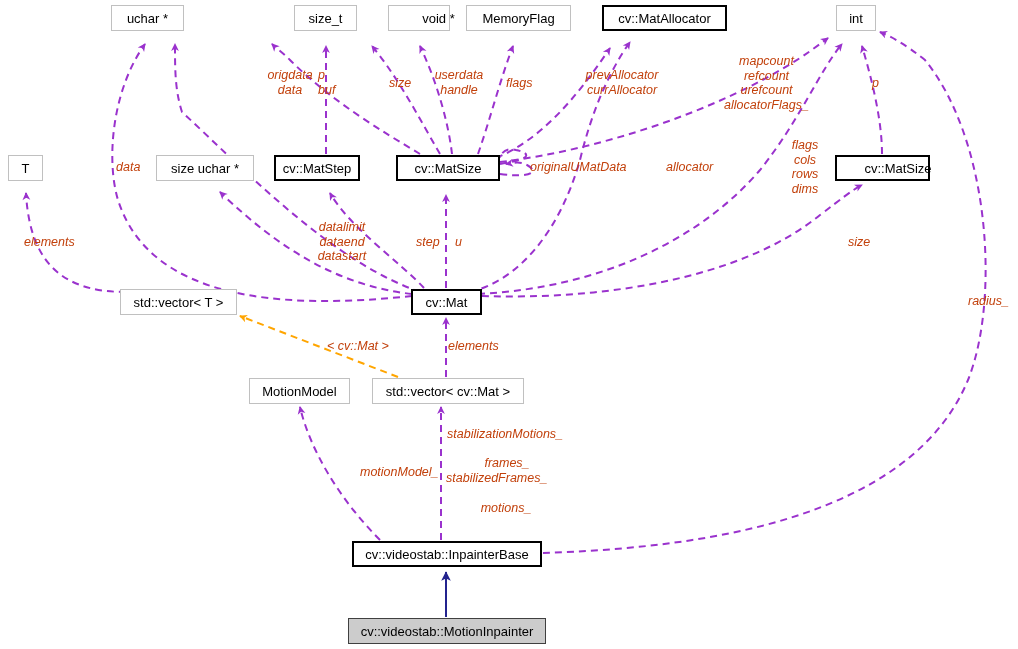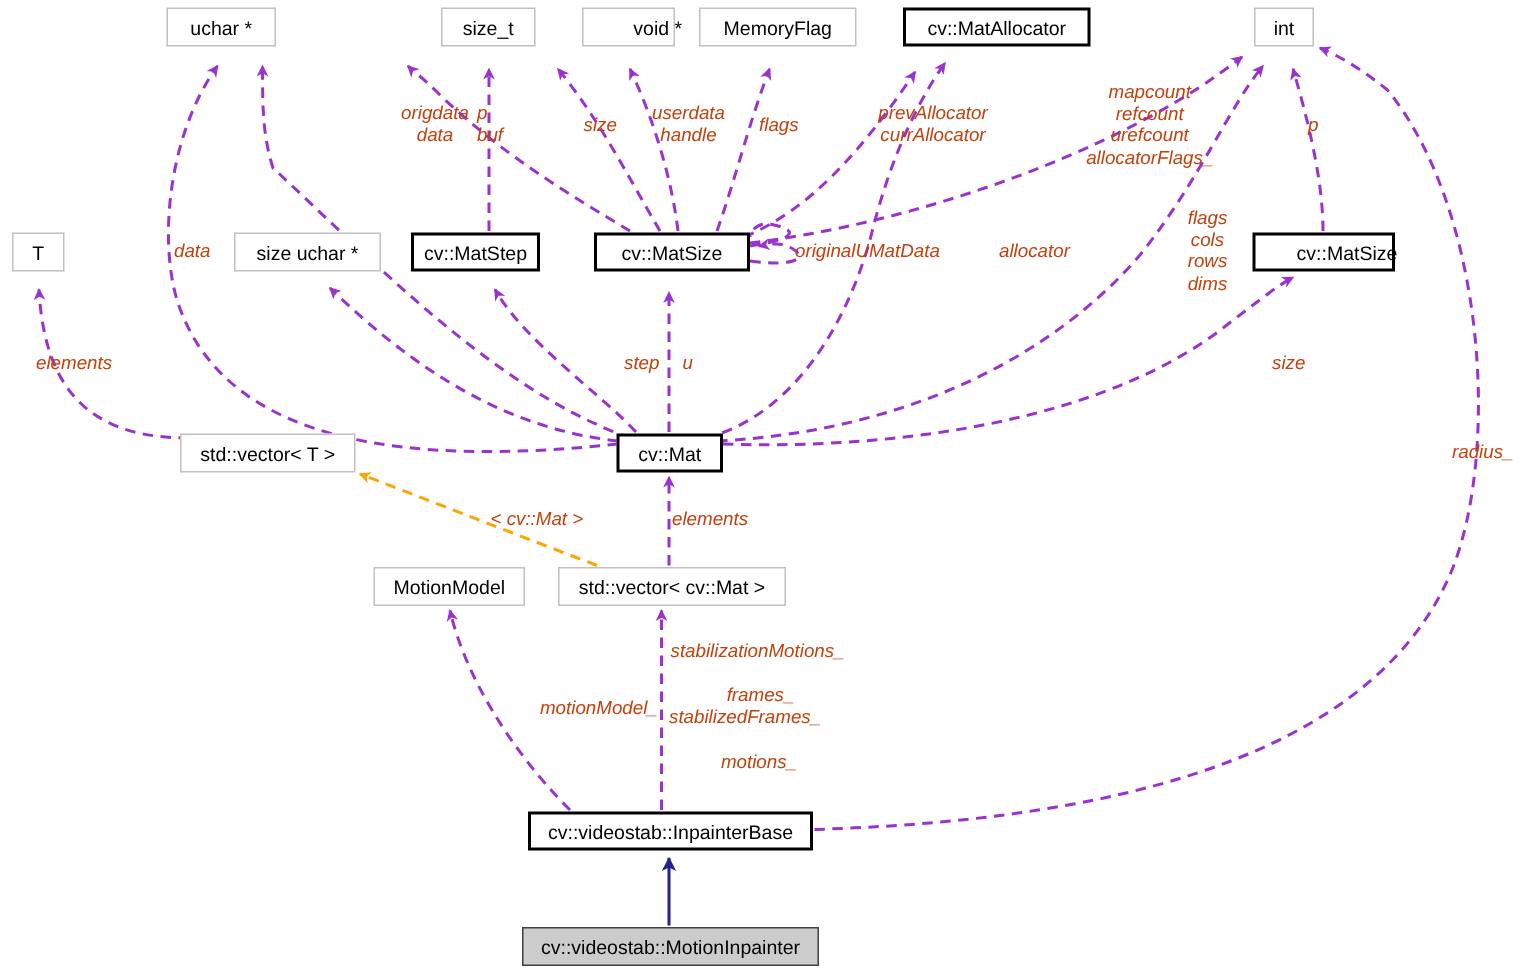--- a/index.html
+++ b/index.html
@@ -210,20 +210,23 @@
 
   <div class="edge-label left" style="left:116px; top:160px; width:32px;">data</div>
   <div class="edge-label left" style="left:530px; top:160px; width:110px;">originalUMatData</div>
   <div class="edge-label left" style="left:666px; top:160px; width:60px;">allocator</div>
   <div class="edge-label center" style="left:786px; top:138px; width:38px;">flags
 cols
 rows
 dims</div>
 
   <div class="edge-label left" style="left:24px; top:235px; width:62px;">elements</div>
+  <div class="edge-label center" style="left:310px; top:220px; width:64px;">datalimit
+dataend
+datastart</div>
   <div class="edge-label left" style="left:416px; top:235px; width:32px;">step</div>
   <div class="edge-label left" style="left:455px; top:235px; width:12px;">u</div>
   <div class="edge-label left" style="left:848px; top:235px; width:30px;">size</div>
   <div class="edge-label left" style="left:968px; top:294px; width:48px;">radius_</div>
 
   <div class="edge-label left" style="left:327px; top:339px; width:76px;">&lt; cv::Mat &gt;</div>
   <div class="edge-label left" style="left:448px; top:339px; width:62px;">elements</div>
 
   <div class="edge-label left" style="left:447px; top:427px; width:130px;">stabilizationMotions_</div>
   <div class="edge-label left" style="left:360px; top:465px; width:85px;">motionModel_</div>

